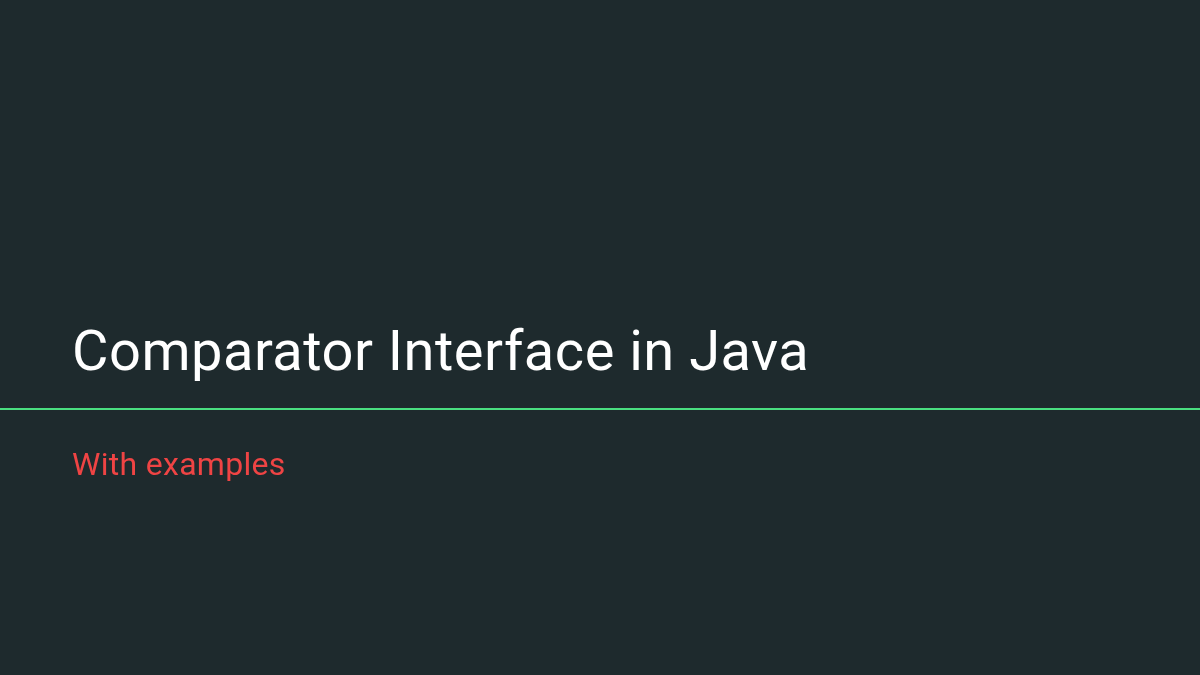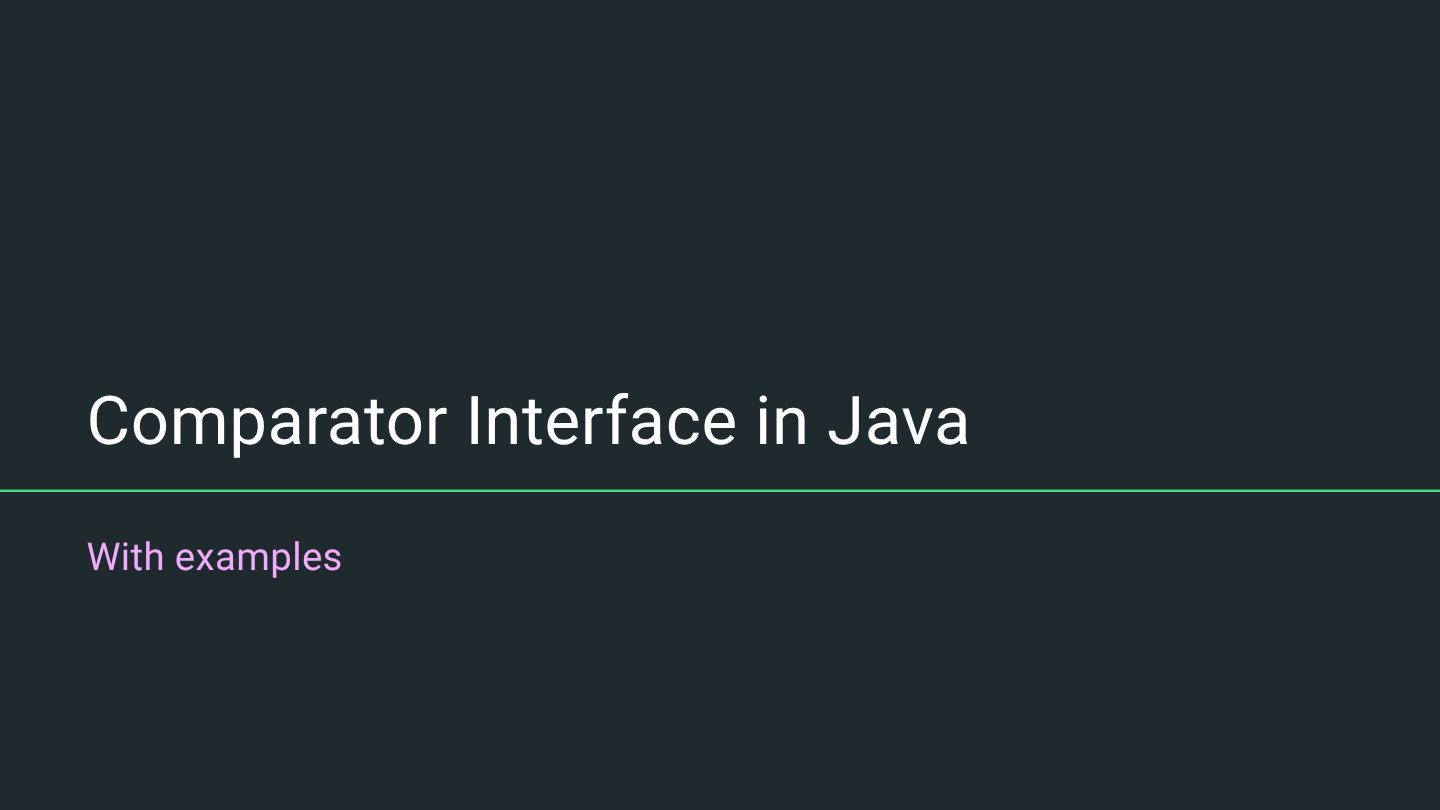--- a/index.html
+++ b/index.html
@@ -35,21 +35,21 @@
       left: 0;
       top: 408px;
       width: 100%;
       height: 2px;
       background-color: #4ade80;
     }
     .subtitle {
       position: absolute;
       left: 72px;
       top: 445px;
-      color: #f0abfc;
+      color: #ef4444;
       font-size: 32px;
       font-weight: 400;
       letter-spacing: 0.3px;
     }
   </style>
 </head>
 <body>
 
 <div class="slide-container">
   <h1 class="title">Comparator Interface in Java</h1>

